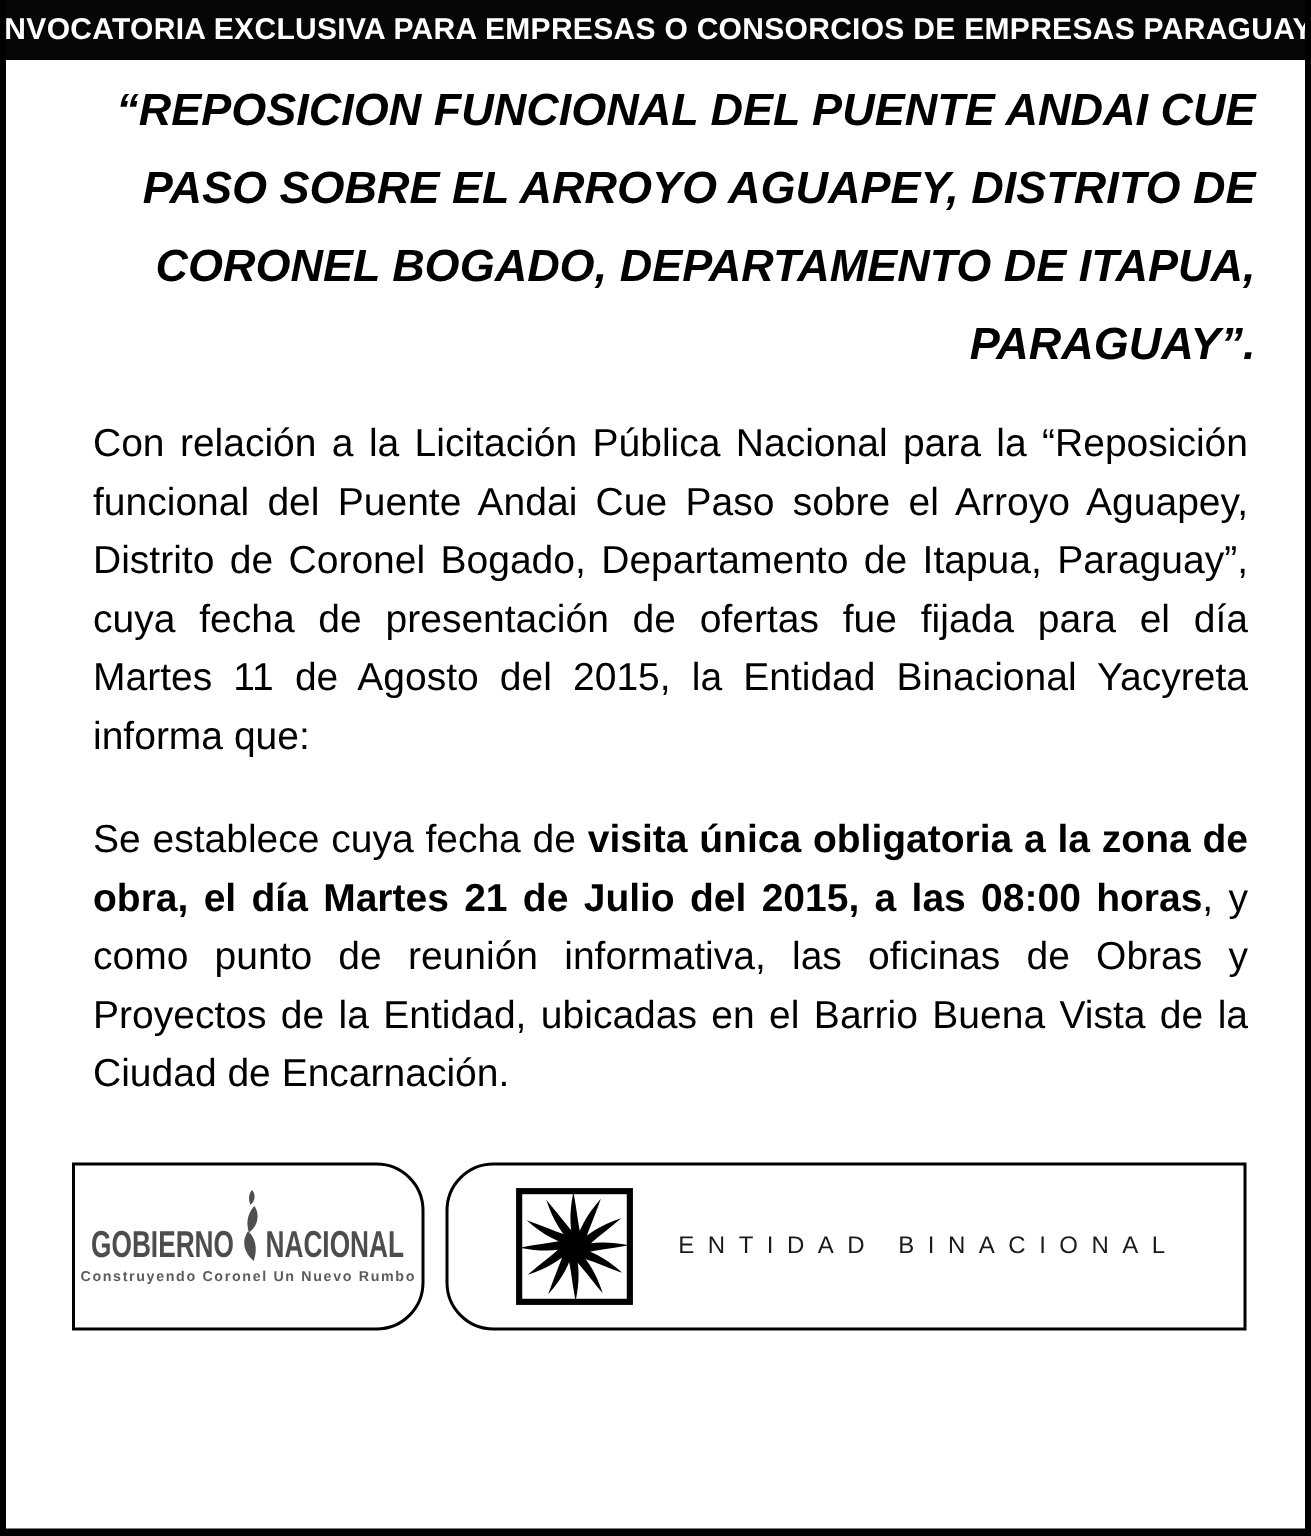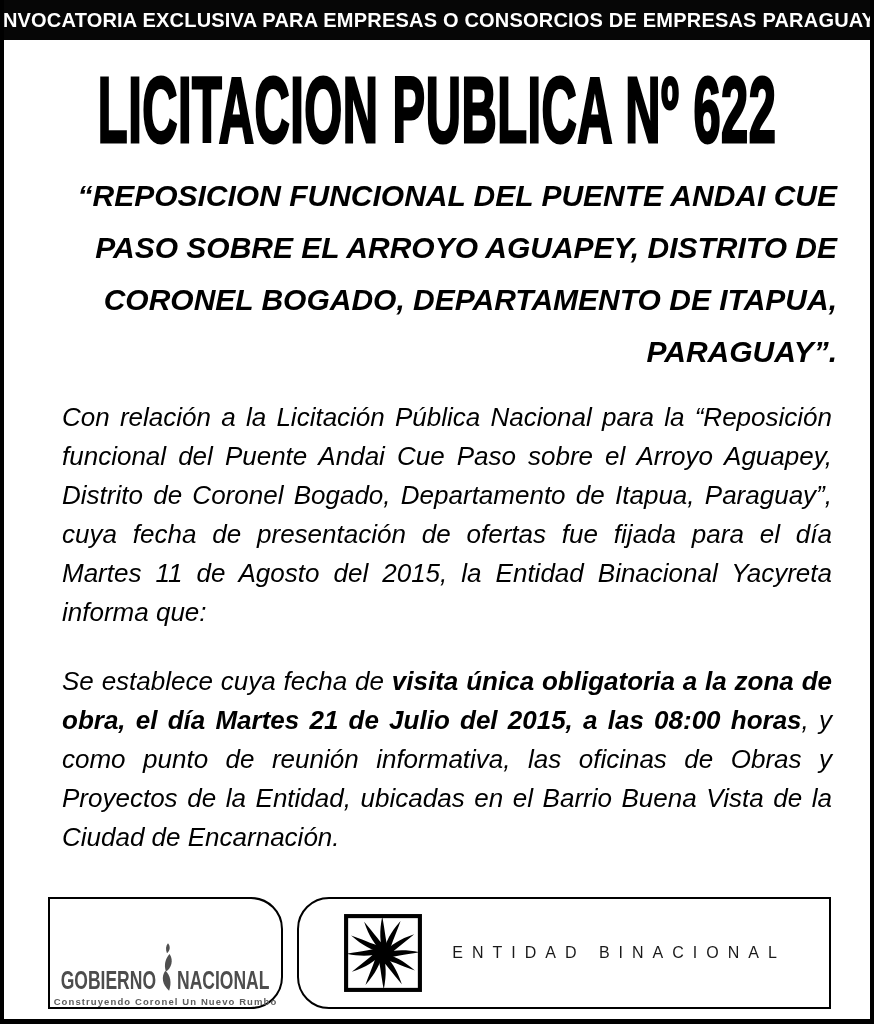--- a/index.html
+++ b/index.html
@@ -36,21 +36,20 @@
   }
   .subtitle{
     width:800px;margin:8px auto 0;
     text-align:right;
     font-size:30px;line-height:52px;
     font-weight:700;font-style:italic;
   }
   .body-text{
     margin:20px 38px 0 58px;
     font-size:26px;line-height:39px;
-    font-style:italic;
     text-align:justify;
   }
   .body-text p{margin:0;}
   .body-text p + p{margin-top:30px;}
   .body-text b{font-weight:700;}
   .footer{
     display:flex;gap:14px;
     margin:40px 0 0 44px;
     align-items:stretch;
   }
@@ -59,21 +58,21 @@
     height:112px;
     border:2px solid #000;
     background:#fff;
     display:flex;align-items:center;justify-content:center;
   }
   .box-gob{
     width:235px;
     border-radius:0 32px 32px 0;
     flex-direction:column;
     justify-content:flex-end;
-    padding-bottom:0;
+    padding-bottom:28px;
   }
   .box-yac{
     width:534px;
     border-radius:32px 0 0 32px;
     gap:28px;
   }
   .gob-row{
     display:flex;align-items:flex-end;
     transform:scaleX(0.70);
     transform-origin:center bottom;
@@ -104,23 +103,20 @@
 </style>
 </head>
 <body>
 
 <div class="page">
 
   <div class="banner">
     <span>CONVOCATORIA EXCLUSIVA PARA EMPRESAS O CONSORCIOS DE EMPRESAS PARAGUAYAS</span>
   </div>
 
-  <div class="title-wrap">
-    <div class="title">LICITACION PUBLICA Nº 622</div>
-  </div>
 
   <div class="subtitle">“REPOSICION FUNCIONAL DEL PUENTE ANDAI CUE PASO SOBRE EL ARROYO AGUAPEY, DISTRITO DE CORONEL BOGADO, DEPARTAMENTO DE ITAPUA, PARAGUAY”.</div>
 
   <div class="body-text">
     <p>Con relación a la Licitación Pública Nacional para la “Reposición funcional del Puente Andai Cue Paso sobre el Arroyo Aguapey, Distrito de Coronel Bogado, Departamento de Itapua, Paraguay”, cuya fecha de presentación de ofertas fue fijada para el día Martes 11 de Agosto del 2015, la Entidad Binacional Yacyreta informa que:</p>
     <p><span>Se establece cuya fecha de </span><b>visita única obligatoria a la zona de obra, el día Martes 21 de Julio del 2015,  a las 08:00 horas</b><span>, y como punto de reunión informativa, las oficinas de Obras y Proyectos de la Entidad, ubicadas en el Barrio Buena Vista de la Ciudad de  Encarnación.</span></p>
   </div>
 
   <div class="footer">
 

